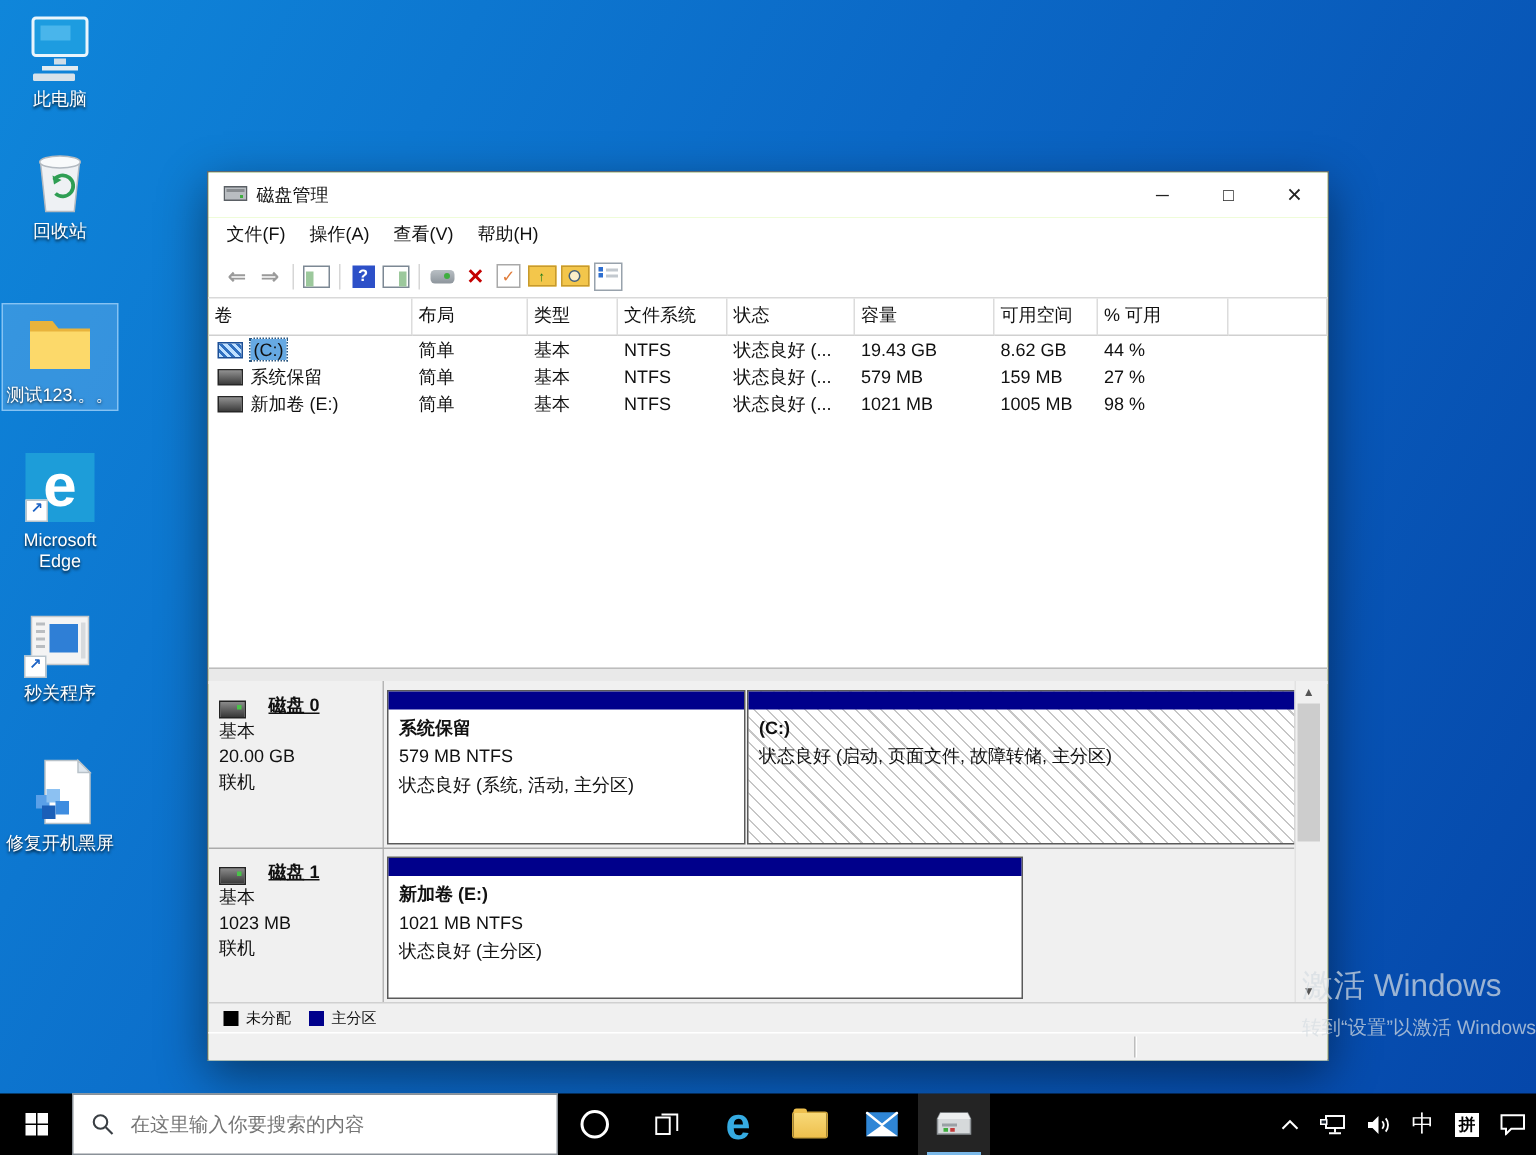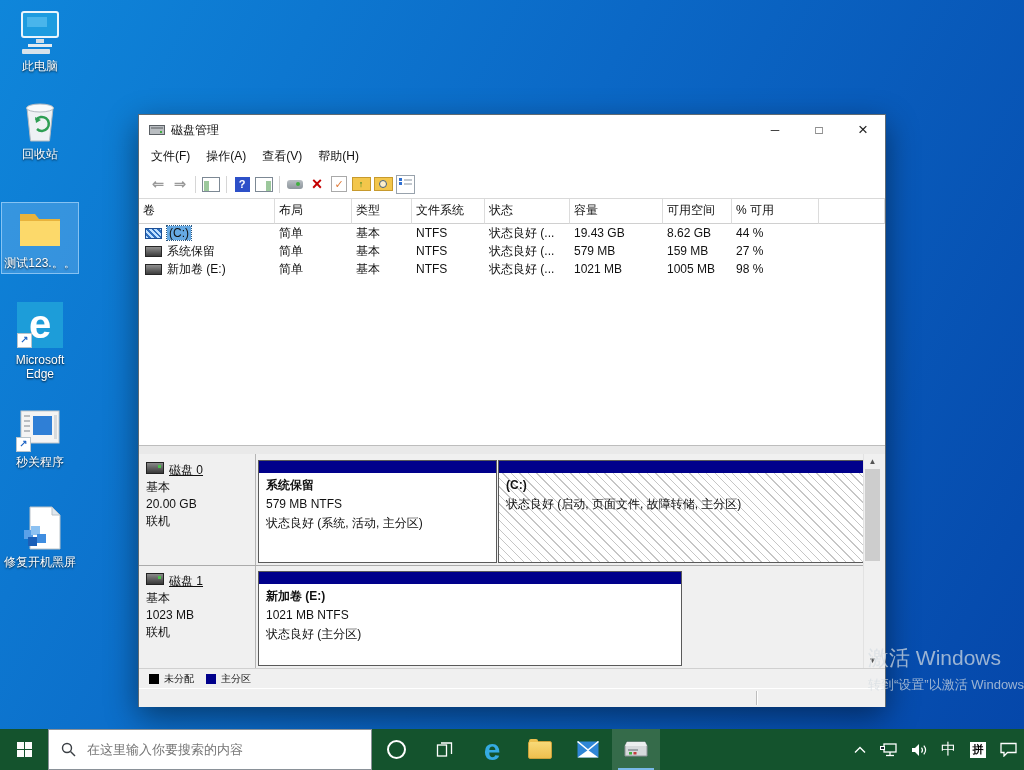--- a/index.html
+++ b/index.html
@@ -61,21 +61,21 @@
   .drive-ico{width:15px;height:9px;background:linear-gradient(#909090,#3c3c3c);border:1px solid #262626;
     margin:0 5px 0 2px;flex:none;}
   .drive-ico.sel{background:repeating-linear-gradient(45deg,#bfe0ff 0 2px,#2f6fc0 2px 4px);border-color:#1c4f96;}
   .vol-sel{background:#66a9e3;outline:1px dotted #2a567f;padding:0 2px;}
   
   .splitter{position:absolute;left:0;top:330px;right:0;height:9px;background:#e9e9e9;
     border-top:1px solid #bdbdbd;border-bottom:1px solid #cfcfcf;}
   
   .graphpane{position:absolute;left:0;top:339px;right:0;height:214px;background:#f0f0f0;overflow:hidden;}
   .disk-label{position:absolute;left:7px;width:108px;font-size:12px;line-height:17px;color:#111;}
-  .disk-title{display:flex;align-items:flex-start;font-weight:normal;gap:5px;}
+  .disk-title{display:flex;align-items:flex-end;font-weight:bold;gap:15px;}
   .disk-title .nm{text-decoration:underline;}
   .disk-ico{width:16px;height:10px;background:linear-gradient(#8a8a8a,#383838);border:1px solid #222;position:relative;flex:none;}
   .disk-ico .led{position:absolute;right:2px;top:2px;width:3px;height:3px;background:#49c249;}
   .col-div{position:absolute;left:116px;top:0;bottom:0;border-left:1px solid #b5b5b5;}
   .disk-sep{position:absolute;left:0;right:22px;top:111px;border-top:1px solid #ababab;}
   .part{position:absolute;border:1px solid #5a5a5a;background:#fff;}
   .part .band{height:12px;background:#00008b;}
   .part .txt{padding:3px 7px;font-size:12px;line-height:19px;color:#111;white-space:nowrap;overflow:hidden;}
   .part .nm{font-weight:bold;}
   .part.hatched{background:repeating-linear-gradient(45deg,#ffffff 0 5px,#c6c6c6 5px 6px);}
@@ -90,21 +90,21 @@
   .sw{width:10px;height:10px;margin-right:5px;flex:none;}
   .sw.black{background:#000;}
   .sw.navy{background:#00008b;margin-left:12px;}
   .statusbar{position:absolute;left:0;top:573px;right:0;height:18px;background:#f0f0f0;border-top:1px solid #fff;}
   .statusbar .div{position:absolute;left:617px;top:2px;bottom:2px;border-left:1px solid #bdbdbd;border-right:1px solid #fff;}
   
   .watermark{position:absolute;left:868px;top:646px;z-index:40;color:rgba(214,220,226,.72);pointer-events:none;}
   .watermark .l1{font-size:21px;line-height:24px;}
   .watermark .l2{font-size:13px;margin-top:6px;white-space:nowrap;}
   
-  .taskbar{position:absolute;left:0;bottom:0;width:1024px;height:41px;background:#14532d;z-index:30;display:flex;align-items:stretch;}
+  .taskbar{position:absolute;left:0;bottom:0;width:1024px;height:41px;background:#000000;z-index:30;display:flex;align-items:stretch;}
   .startbtn{width:48px;display:flex;align-items:center;justify-content:center;}
   .winlogo{display:grid;grid-template-columns:7px 7px;grid-template-rows:7px 7px;gap:1px;}
   .winlogo i{background:#fdfdfd;}
   .searchbox{width:322px;background:#fff;border:1px solid #8a9198;display:flex;align-items:center;}
   .searchbox svg{margin:0 9px 0 12px;flex:none;}
   .searchbox input{border:none;outline:none;flex:1;font-size:13px;color:#3a3f44;background:transparent;
     font-family:"Liberation Sans","DejaVu Sans",sans-serif;}
   .tkbtn{width:48px;display:flex;align-items:center;justify-content:center;position:relative;}
   .tkbtn.active{background:rgba(255,255,255,.14);}
   .tkbtn.active:after{content:"";position:absolute;left:6px;right:6px;bottom:0;height:2px;background:#7ab8e8;}

